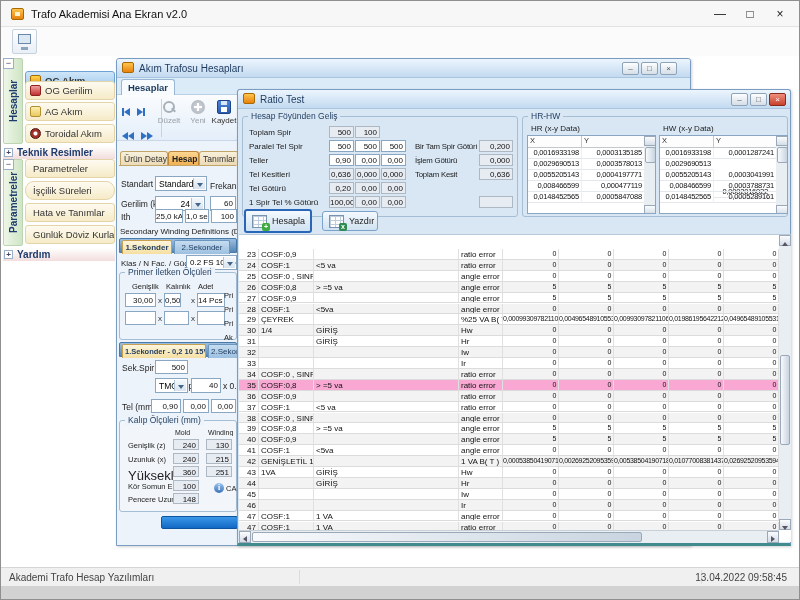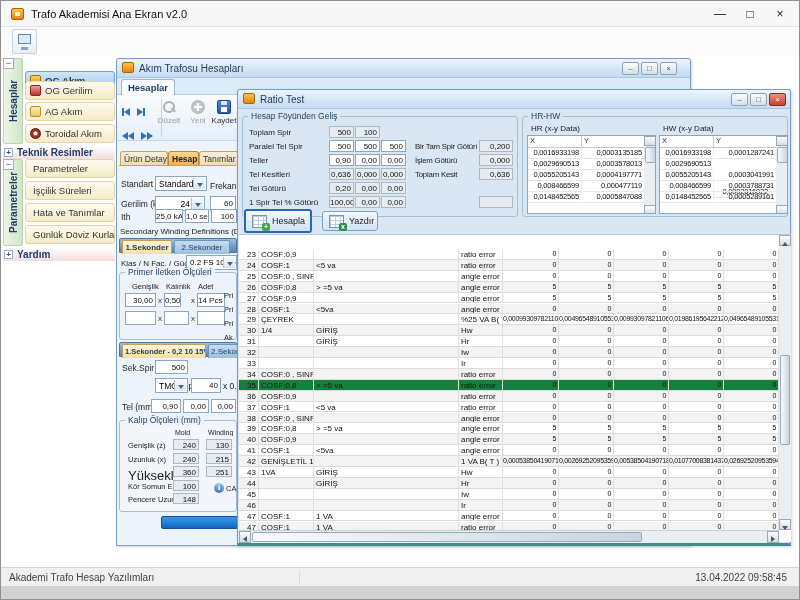--- a/index.html
+++ b/index.html
@@ -192,21 +192,21 @@
   </div>
 
   <div class="sb-strip" style="top:158px;height:87px;">
     <div class="vtext">Parametreler</div>
   </div>
   <div class="sb-collapse" style="top:158px;">−</div>
   <div class="sb-items" id="sb-items2" style="top:158px;height:90px;">
       <div class="sb-item" style="top: 0px; padding-left: 7px;">
         <div style="overflow: hidden; white-space: nowrap;">Parametreler</div>
       </div>
-      <div class="sb-item" style="top: 22px; padding-left: 7px;">
+      <div class="sb-item" style="top: 22px; padding-left: 7px; border-radius: 9px;">
         <div style="overflow: hidden; white-space: nowrap;">İşçilik Süreleri</div>
       </div>
       <div class="sb-item" style="top: 44px; padding-left: 7px;">
         <div style="overflow: hidden; white-space: nowrap;">Hata ve Tanımlar</div>
       </div>
       <div class="sb-item" style="top: 66px; padding-left: 7px;">
         <div style="overflow: hidden; white-space: nowrap;">Günlük Döviz Kurları</div>
       </div>
     </div>
 
@@ -592,21 +592,21 @@
             <div class="gcell num" style="left: 0px; width: 20px;">34</div>
             <div class="gcell txt" style="left: 20px; width: 55px;">COSF:0 , SINFI:1</div>
             <div class="gcell txt" style="left: 75px; width: 145px;"></div>
             <div class="gcell txt" style="left: 220px; width: 44px;">ratio error</div>
             <div class="gcell val" style="left: 264px; width: 56px;">0</div>
             <div class="gcell val" style="left: 320px; width: 55px;">0</div>
             <div class="gcell val" style="left: 375px; width: 55px;">0</div>
             <div class="gcell val" style="left: 430px; width: 55px;">0</div>
             <div class="gcell val" style="left: 485px; width: 55px;">0</div>
           </div>
-          <div class="grow" style="top: 130.8px; height: 10.9px; background: #15803d;">
+          <div class="grow" style="top: 130.8px; height: 10.9px; background: #f9a8d4;">
             <div class="gcell num" style="left: 0px; width: 20px;">35</div>
             <div class="gcell txt" style="left: 20px; width: 55px;">COSF:0,8</div>
             <div class="gcell txt" style="left: 75px; width: 145px;">&gt; =5 va</div>
             <div class="gcell txt" style="left: 220px; width: 44px;">ratio error</div>
             <div class="gcell val" style="left: 264px; width: 56px;">0</div>
             <div class="gcell val" style="left: 320px; width: 55px;">0</div>
             <div class="gcell val" style="left: 375px; width: 55px;">0</div>
             <div class="gcell val" style="left: 430px; width: 55px;">0</div>
             <div class="gcell val" style="left: 485px; width: 55px;">0</div>
           </div>

